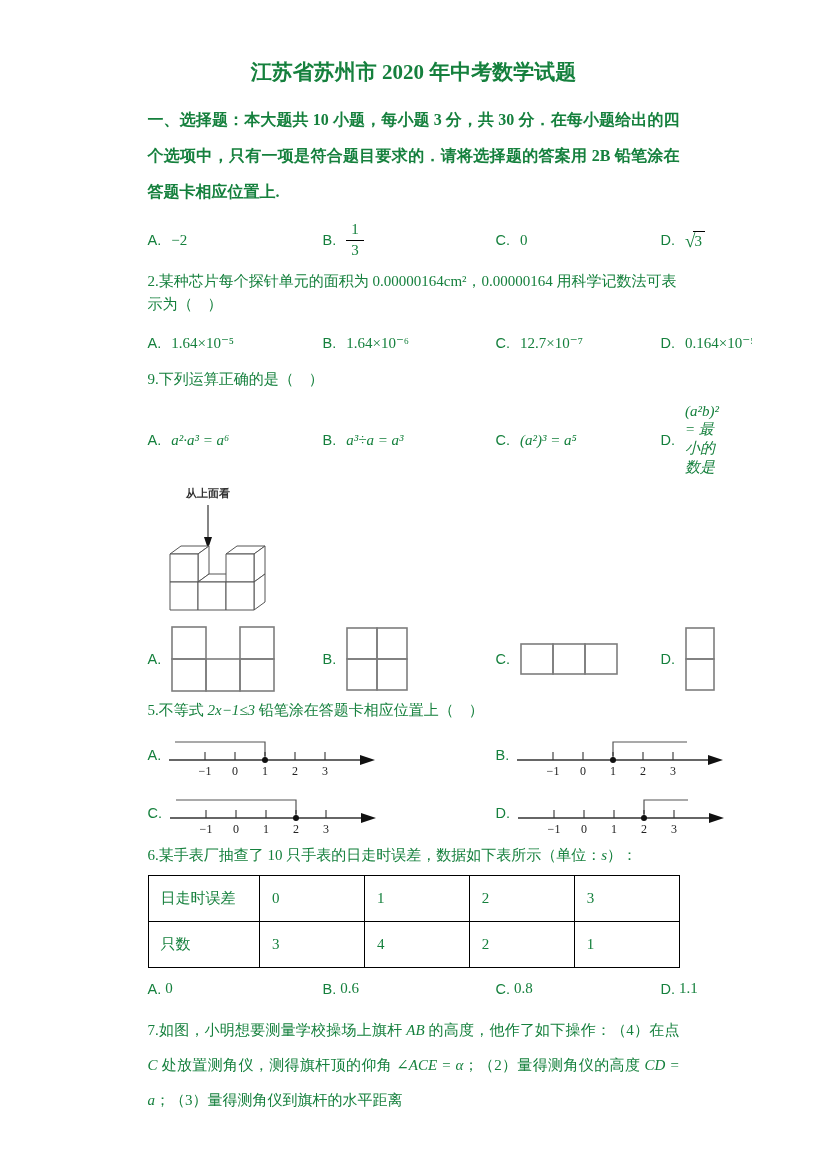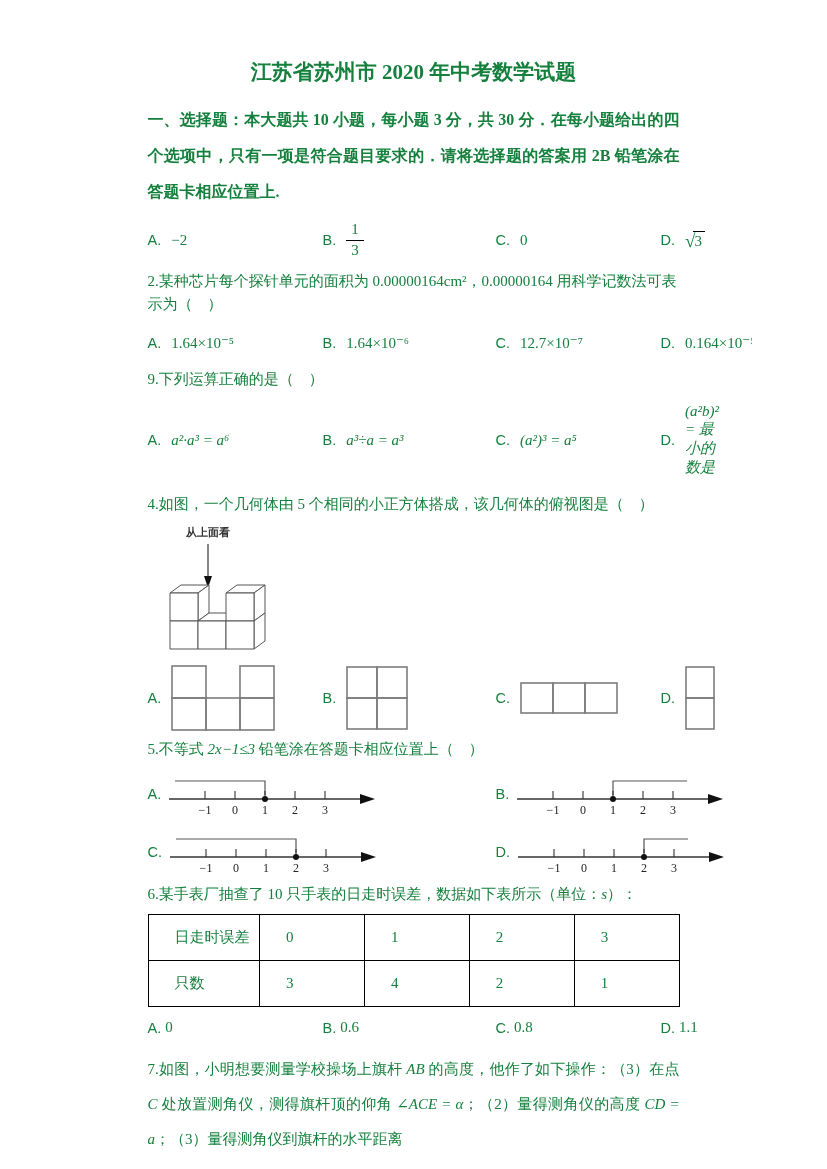--- a/index.html
+++ b/index.html
@@ -30,21 +30,21 @@
   .sqrt .radicand { border-top:1.4px solid #000; padding:1px 3px 0 1px; margin-left:-2px; font-size:15px; }
   
   .fig-block { margin:8px 0 0 10px;font-weight:bold; }
   .shape-row { display:grid; grid-template-columns:175px 173px 165px 1fr; align-items:center; margin-top:4px; min-height:68px; }
   
   .numline-grid { display:grid; grid-template-columns:348px 1fr; row-gap:8px; margin-top:8px; }
   .numline-cell { display:flex; align-items:center; }
   .numline-cell .opt-label { margin-right:6px; }
   
   .err-table { width:100%; border-collapse:collapse; margin-top:8px; }
-  .err-table td { border:1px solid #000; height:46px; padding-left:26px; font-size:15px; vertical-align:middle; }
+  .err-table td { border:1px solid #000; height:46px; padding-left:12px; font-size:15px; vertical-align:middle; }
   .err-table td.head-col { width:21%; }
   .followup { margin-top:24px; line-height:23px; }
   .followup .math { font-style:italic; }
   .q7 { margin-top:16px; line-height:35px; text-align:justify; }
   .q7 .math { font-style:italic; }
   svg text { font-family:"Liberation Serif","DejaVu Serif",serif; }
 </style>
 </head>
 <body>
 
@@ -114,21 +114,20 @@
     <div class="opt">
         <span class="opt-label">C.</span>
         <span class="opt-val italic">(a²)³ = a⁵</span>
       </div>
     <div class="opt">
         <span class="opt-label">D.</span>
         <span class="opt-val italic">(a²b)² = 最小的数是</span>
       </div>
   </div>
 
-  <p class="stem" style="margin-top:16px;">4.如图，一个几何体由 5 个相同的小正方体搭成，该几何体的俯视图是（　）</p>
   <div class="fig-block">
     <svg width="170" height="132" viewBox="0 0 170 132">
       <text x="28" y="12" font-size="11" fill="#333">从上面看</text>
       <g>
         <line x1="50" y1="20" x2="50" y2="52" stroke="#333" stroke-width="1.2"></line>
         <polygon points="46,52 54,52 50,64" fill="#111"></polygon>
       </g>
       <g fill="#ffffff" stroke="#555" stroke-width="1" stroke-linejoin="round">
         <polygon points="12,69 40,69 51,61 23,61"></polygon>
         <polygon points="68,69 96,69 107,61 79,61"></polygon>
@@ -325,16 +324,16 @@
         <span class="opt-label" style="margin-right:4px;">C.</span>
         <span class="opt-val">0.8</span>
       </div>
     <div class="opt">
         <span class="opt-label" style="margin-right:4px;">D.</span>
         <span class="opt-val">1.1</span>
       </div>
   </div>
 
   <p class="q7">
-    <span>7.如图，小明想要测量学校操场上旗杆 </span><span class="math">AB</span><span> 的高度，他作了如下操作：（3）在点 </span><span class="math">C</span><span> 处放置测角仪，测得旗杆顶的仰角 </span><span class="math">∠ACE = α</span><span>；（2）量得测角仪的高度 </span><span class="math">CD = a</span><span>；（3）量得测角仪到旗杆的水平距离</span>
+    <span>7.如图，小明想要测量学校操场上旗杆 </span><span class="math">AB</span><span> 的高度，他作了如下操作：（4）在点 </span><span class="math">C</span><span> 处放置测角仪，测得旗杆顶的仰角 </span><span class="math">∠ACE = α</span><span>；（2）量得测角仪的高度 </span><span class="math">CD = a</span><span>；（3）量得测角仪到旗杆的水平距离</span>
   </p>
 
 </div>
 
 </body></html>

